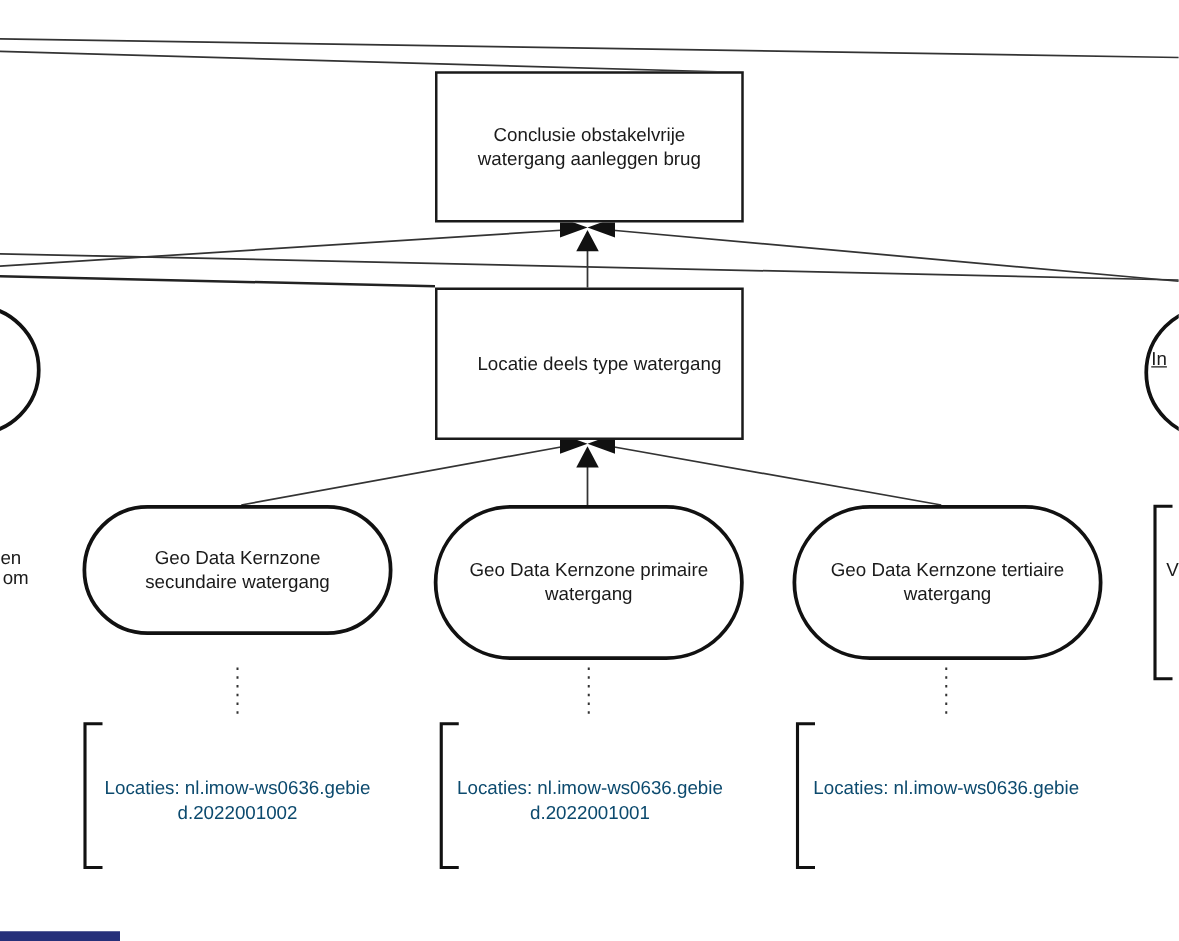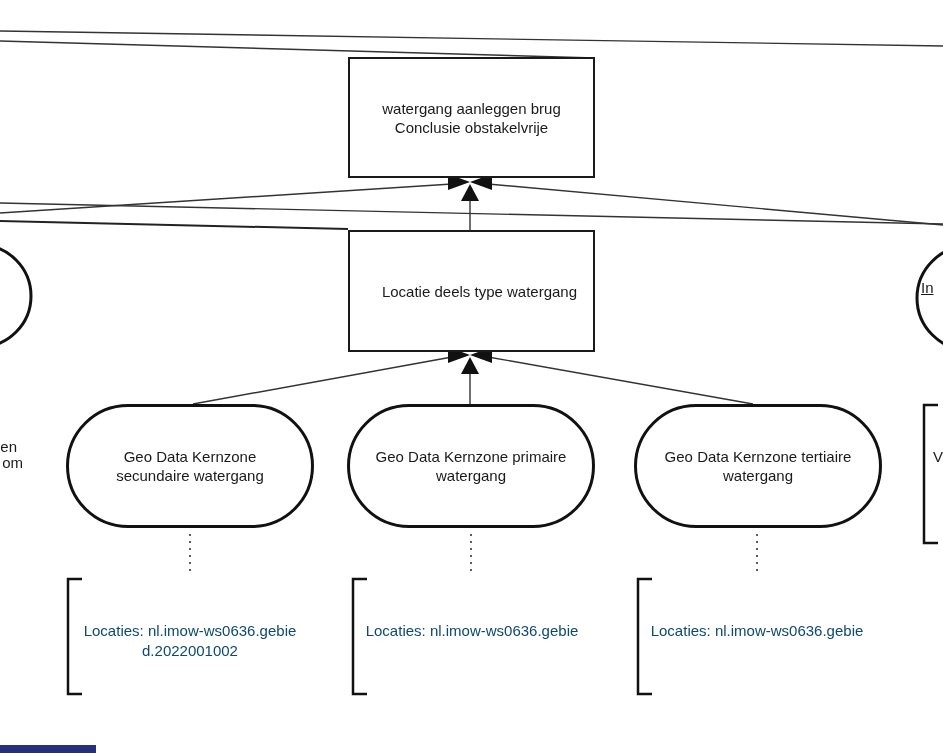--- a/index.html
+++ b/index.html
@@ -64,49 +64,50 @@
   <line x1="471" y1="534" x2="471" y2="576" stroke="#333" stroke-width="1.6" stroke-dasharray="2,5"></line>
   <line x1="757" y1="534" x2="757" y2="576" stroke="#333" stroke-width="1.6" stroke-dasharray="2,5"></line>
 
   <path d="M82,579 L68,579 L68,694 L82,694" fill="none" stroke="#111" stroke-width="2.5"></path>
   <path d="M367,579 L353,579 L353,694 L367,694" fill="none" stroke="#111" stroke-width="2.5"></path>
   <path d="M652,579 L638,579 L638,694 L652,694" fill="none" stroke="#111" stroke-width="2.5"></path>
   <path d="M938,405 L924,405 L924,543 L938,543" fill="none" stroke="#111" stroke-width="2.5"></path>
 </svg>
 
 <div class="node rect-node" style="left:348px; top:57px; width:247px; height:121px;">
+  <span>Conclusie obstakelvrije</span>
   <span>watergang aanleggen brug</span>
-  <span>Conclusie obstakelvrije</span>
 </div>
 
 <div class="node rect-node" style="left:348px; top:230px; width:247px; height:122px;padding-left:16px;">
   <span>Locatie deels type watergang</span>
 </div>
 
-<div class="node stadium-node" style="left:66px; top:404px; width:248px; height:124px;">
+<div class="node stadium-node" style="left:66px; top:404px; width:248px; height:104px;">
   <span>Geo Data Kernzone</span>
   <span>secundaire watergang</span>
 </div>
 
 <div class="node stadium-node" style="left:347px; top:404px; width:248px; height:124px;">
   <span>Geo Data Kernzone primaire</span>
   <span>watergang</span>
 </div>
 
 <div class="node stadium-node" style="left:634px; top:404px; width:248px; height:124px;text-align:center;">
   <span>Geo Data Kernzone tertiaire</span>
   <span>watergang</span>
 </div>
 
 <div class="ann" style="left:65px; top:621px;">
   <span>Locaties: nl.imow-ws0636.gebie</span>
   <span style="display:block">d.2022001002</span>
 </div>
 <div class="ann" style="left:347px; top:621px;">
   <span>Locaties: nl.imow-ws0636.gebie</span>
+  <span style="display:block">d.2022001001</span>
 </div>
 <div class="ann" style="left:632px; top:621px;">
   <span>Locaties: nl.imow-ws0636.gebie</span>
 </div>
 
 <div class="fragment frag-right" style="left:-60px; top:439px; width:77px;">en</div>
 <div class="fragment frag-right" style="left:-60px; top:455px; width:83px;">om</div>
 <div class="fragment" style="left:921px; top:280px;text-decoration:underline;">In</div>
 <div class="fragment" style="left:933px; top:449px;">V</div>
 

